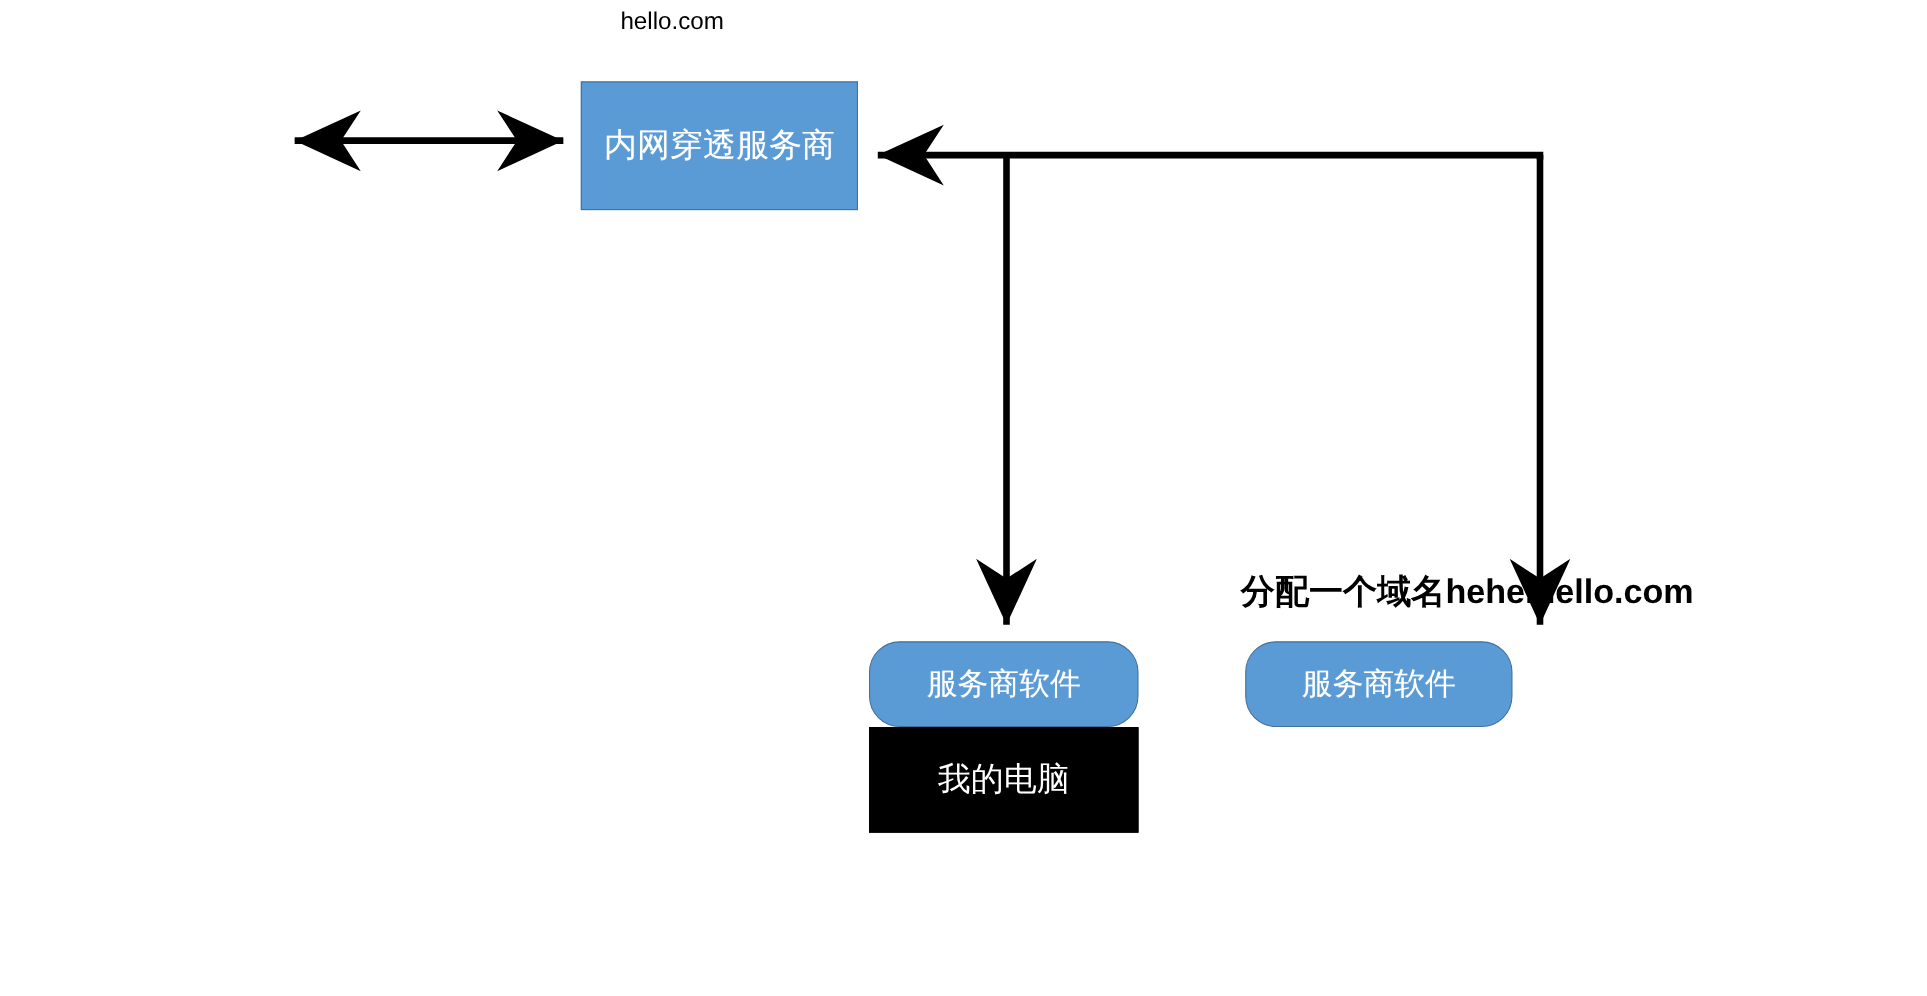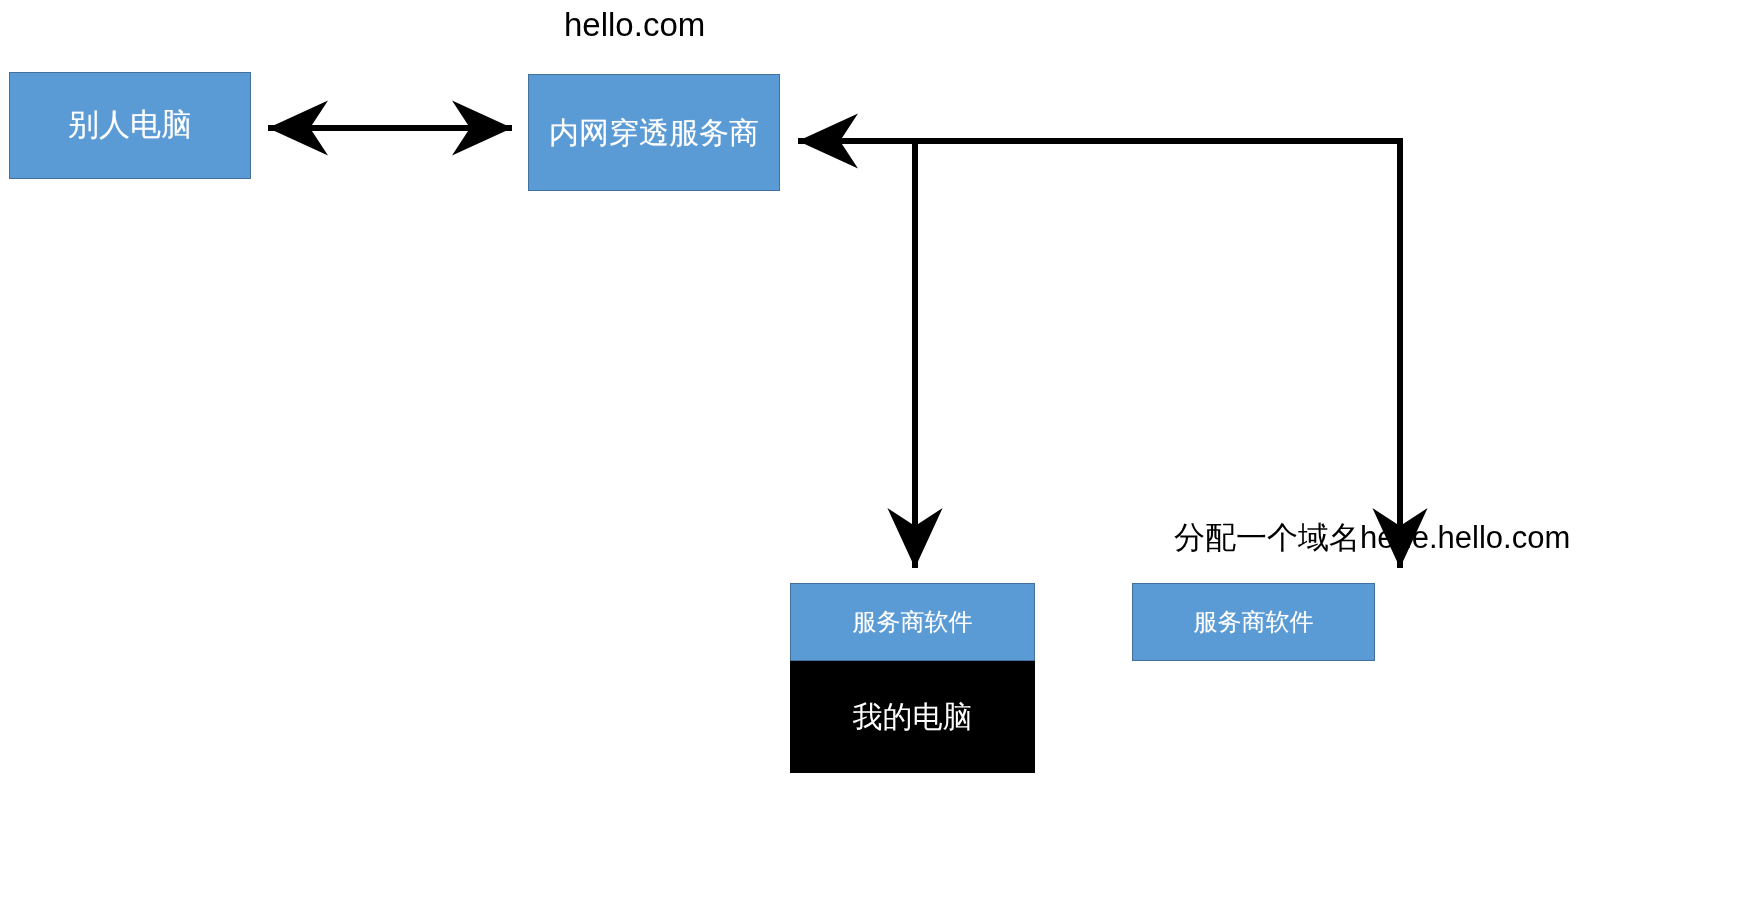--- a/index.html
+++ b/index.html
@@ -55,34 +55,34 @@
   .stack { position: absolute; }
   #stack-my {    left: 790px;  top: 583px; width: 245px; }
   #stack-other { left: 1132px; top: 583px; width: 243px; }
 
   .stack .node-blue,
   .stack .node-black {
     position: relative;
     left: 0; top: 0;
     width: 100%;
   }
-  .stack .node-blue  { height: 78px; font-size: 24px; }
-  .stack .node-black { height: 112px; font-size: 30px; }
+  .stack .node-blue  { height: 78px; font-size: 28px; border-radius: 28px; }
+  .stack .node-black { height: 96px; font-size: 30px; }
 
   
   .label {
     position: absolute;
     color: #000000;
     white-space: nowrap;
     font-size: 31px;
     line-height: 1.1;
   }
-  #label-hello-com { left: 564px; top: 7px; font-size: 33px; }
+  #label-hello-com { left: 564px; top: 7px; font-size: 22px; }
   #label-haha { left: 508px; top: 766px; }
-  #label-hehe { left: 1174px; top: 521px; }
+  #label-hehe { left: 1128px; top: 521px; font-weight: bold; }
 
   
   #connectors {
     position: absolute;
     left: 0; top: 0;
     width: 1752px; height: 905px;
     pointer-events: none;
   }
 </style>
 </head>
@@ -123,21 +123,20 @@
     <g>
       <path d="M1400,141 L1400,568" fill="none" stroke="#000000" stroke-width="6" marker-end="url(#ah-down)"></path>
     </g>
   </svg>
 
   <div class="label" id="label-hello-com">hello.com</div>
 
 
   <div class="label" id="label-hehe">分配一个域名hehe.hello.com</div>
 
-  <div class="node node-blue" id="node-peer-pc">别人电脑</div>
 
   <div class="node node-blue" id="node-provider">内网穿透服务商</div>
 
   <div class="stack" id="stack-my">
     <div class="node node-blue">服务商软件</div>
     <div class="node node-black">我的电脑</div>
   </div>
 
   <div class="stack" id="stack-other">
     <div class="node node-blue">服务商软件</div>

